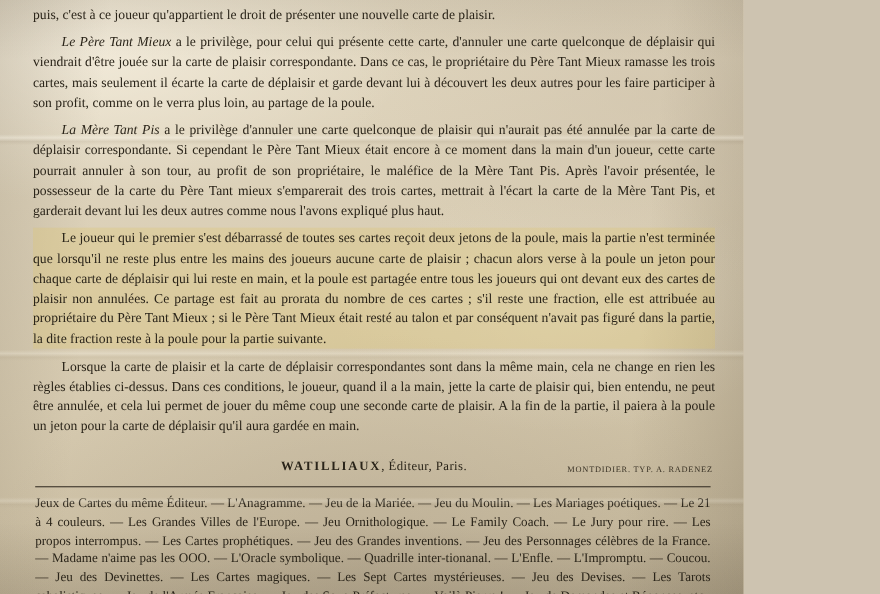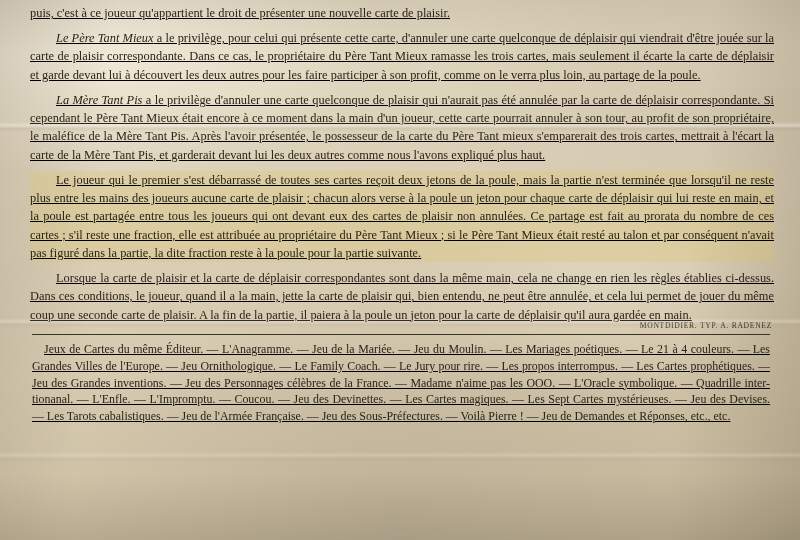--- a/index.html
+++ b/index.html
@@ -10,30 +10,29 @@
     width: 800px;
     height: 540px;
     overflow: hidden;
     background: #cdc3b0;
     font-family: "Liberation Serif", serif;
   }
 
   
   #page {
     position: relative;
-    width: 800px;
+    width: 676px;
     height: 540px;
     background:
       radial-gradient(ellipse 420px 200px at 12% 8%, rgba(255,250,238,0.55), rgba(255,250,238,0) 70%),
       radial-gradient(ellipse 380px 240px at 88% 16%, rgba(206,193,170,0.55), rgba(206,193,170,0) 72%),
       radial-gradient(ellipse 500px 300px at 50% 95%, rgba(176,163,140,0.50), rgba(176,163,140,0) 70%),
       radial-gradient(ellipse 300px 160px at 76% 52%, rgba(232,223,203,0.45), rgba(232,223,203,0) 70%),
       linear-gradient(168deg, #e4dac4 0%, #ddd2ba 28%, #d6cab0 55%, #cdc0a4 78%, #c3b69a 100%);
     overflow: hidden;
-    text-decoration: underline;
   }
   
   #page:after {
     content: "";
     position: absolute;
     inset: 0;
     pointer-events: none;
     background:
       linear-gradient(95deg, rgba(90,78,58,0.16) 0%, rgba(90,78,58,0.00) 14%, rgba(90,78,58,0.00) 84%, rgba(80,68,50,0.20) 100%),
       linear-gradient(180deg, rgba(80,68,50,0.10) 0%, rgba(80,68,50,0.00) 10%, rgba(80,68,50,0.00) 88%, rgba(70,60,44,0.16) 100%);
@@ -94,21 +93,20 @@
   
   .catalogue {
     font-size: 11.9px;
     line-height: 1.42;
     text-align: justify;
     color: #2a2419;
     padding: 0 4px 0 2px;
   }
   .catalogue .lead {
     font-style: normal;
-    margin-left: 12px;
   }
 
   
   .crease {
     position: absolute;
     left: 0;
     width: 100%;
     height: 10px;
     z-index: 3;
     pointer-events: none;
@@ -133,20 +131,21 @@
 
 
     <p class="para"><span class="it">Le Père Tant Mieux</span><span> a le privilège, pour celui qui présente cette carte, d'annuler une carte quelconque de déplaisir qui viendrait d'être jouée sur la carte de plaisir correspondante. Dans ce cas, le propriétaire du Père Tant Mieux ramasse les trois cartes, mais seulement il écarte la carte de déplaisir et garde devant lui à découvert les deux autres pour les faire participer à son profit, comme on le verra plus loin, au partage de la poule.</span></p>
 
     <p class="para"><span class="it">La Mère Tant Pis</span><span> a le privilège d'annuler une carte quelconque de plaisir qui n'aurait pas été annulée par la carte de déplaisir correspondante. Si cependant le Père Tant Mieux était encore à ce moment dans la main d'un joueur, cette carte pourrait annuler à son tour, au profit de son propriétaire, le maléfice de la Mère Tant Pis. Après l'avoir présentée, le possesseur de la carte du Père Tant mieux s'emparerait des trois cartes, mettrait à l'écart la carte de la Mère Tant Pis, et garderait devant lui les deux autres comme nous l'avons expliqué plus haut.</span></p>
 
     <p class="para highlight">Le joueur qui le premier s'est débarrassé de toutes ses cartes reçoit deux jetons de la poule, mais la partie n'est terminée que lorsqu'il ne reste plus entre les mains des joueurs aucune carte de plaisir ; chacun alors verse à la poule un jeton pour chaque carte de déplaisir qui lui reste en main, et la poule est partagée entre tous les joueurs qui ont devant eux des cartes de plaisir non annulées. Ce partage est fait au prorata du nombre de ces cartes ; s'il reste une fraction, elle est attribuée au propriétaire du Père Tant Mieux ; si le Père Tant Mieux était resté au talon et par conséquent n'avait pas figuré dans la partie, la dite fraction reste à la poule pour la partie suivante.</p>
 
     <p class="para">Lorsque la carte de plaisir et la carte de déplaisir correspondantes sont dans la même main, cela ne change en rien les règles établies ci-dessus. Dans ces conditions, le joueur, quand il a la main, jette la carte de plaisir qui, bien entendu, ne peut être annulée, et cela lui permet de jouer du même coup une seconde carte de plaisir. A la fin de la partie, il paiera à la poule un jeton pour la carte de déplaisir qu'il aura gardée en main.</p>
 
+    <div class="publisher"><span class="pname">WATILLIAUX</span><span>, Éditeur, Paris.</span></div>
 
     <div class="printer">MONTDIDIER. TYP. A. RADENEZ</div>
 
     <hr class="rule">
 
     <div class="catalogue"><span class="lead">Jeux de Cartes du même Éditeur. —</span><span> L'Anagramme. — Jeu de la Mariée. — Jeu du Moulin. — Les Mariages poétiques. — Le 21 à 4 couleurs. — Les Grandes Villes de l'Europe. — Jeu Ornithologique. — Le Family Coach. — Le Jury pour rire. — Les propos interrompus. — Les Cartes prophétiques. — Jeu des Grandes inventions. — Jeu des Personnages célèbres de la France. — Madame n'aime pas les OOO. — L'Oracle symbolique. — Quadrille inter-tionanal. — L'Enfle. — L'Impromptu. — Coucou. — Jeu des Devinettes. — Les Cartes magiques. — Les Sept Cartes mystérieuses. — Jeu des Devises. — Les Tarots cabalistiques. — Jeu de l'Armée Française. — Jeu des Sous-Préfectures. — Voilà Pierre ! — Jeu de Demandes et Réponses, etc., etc.</span></div>
 
   </div>
 </div>
 

